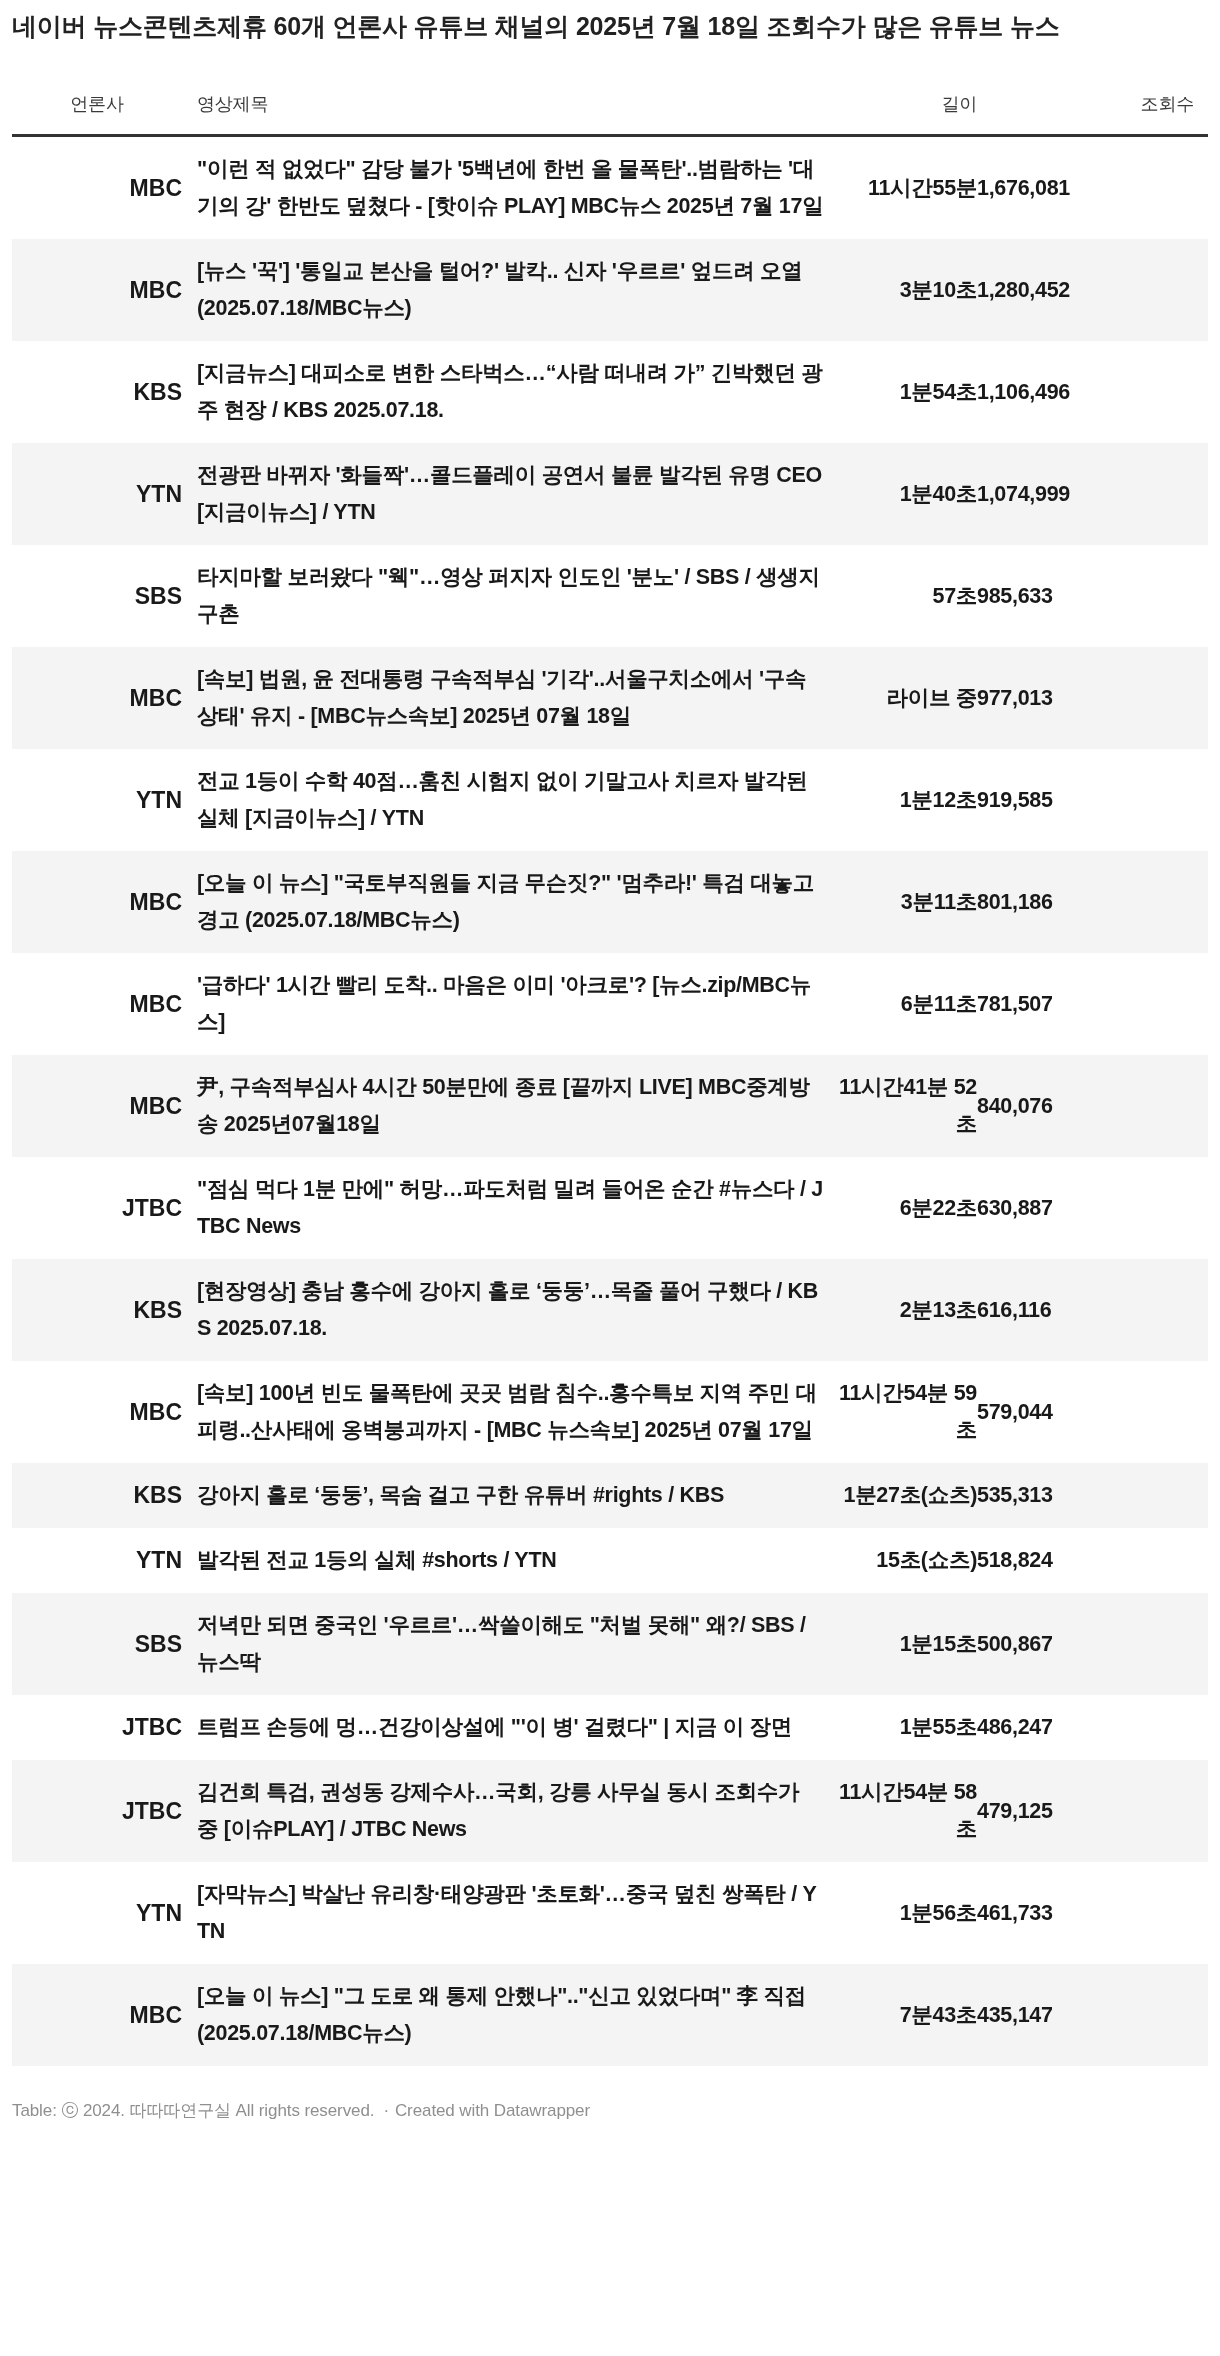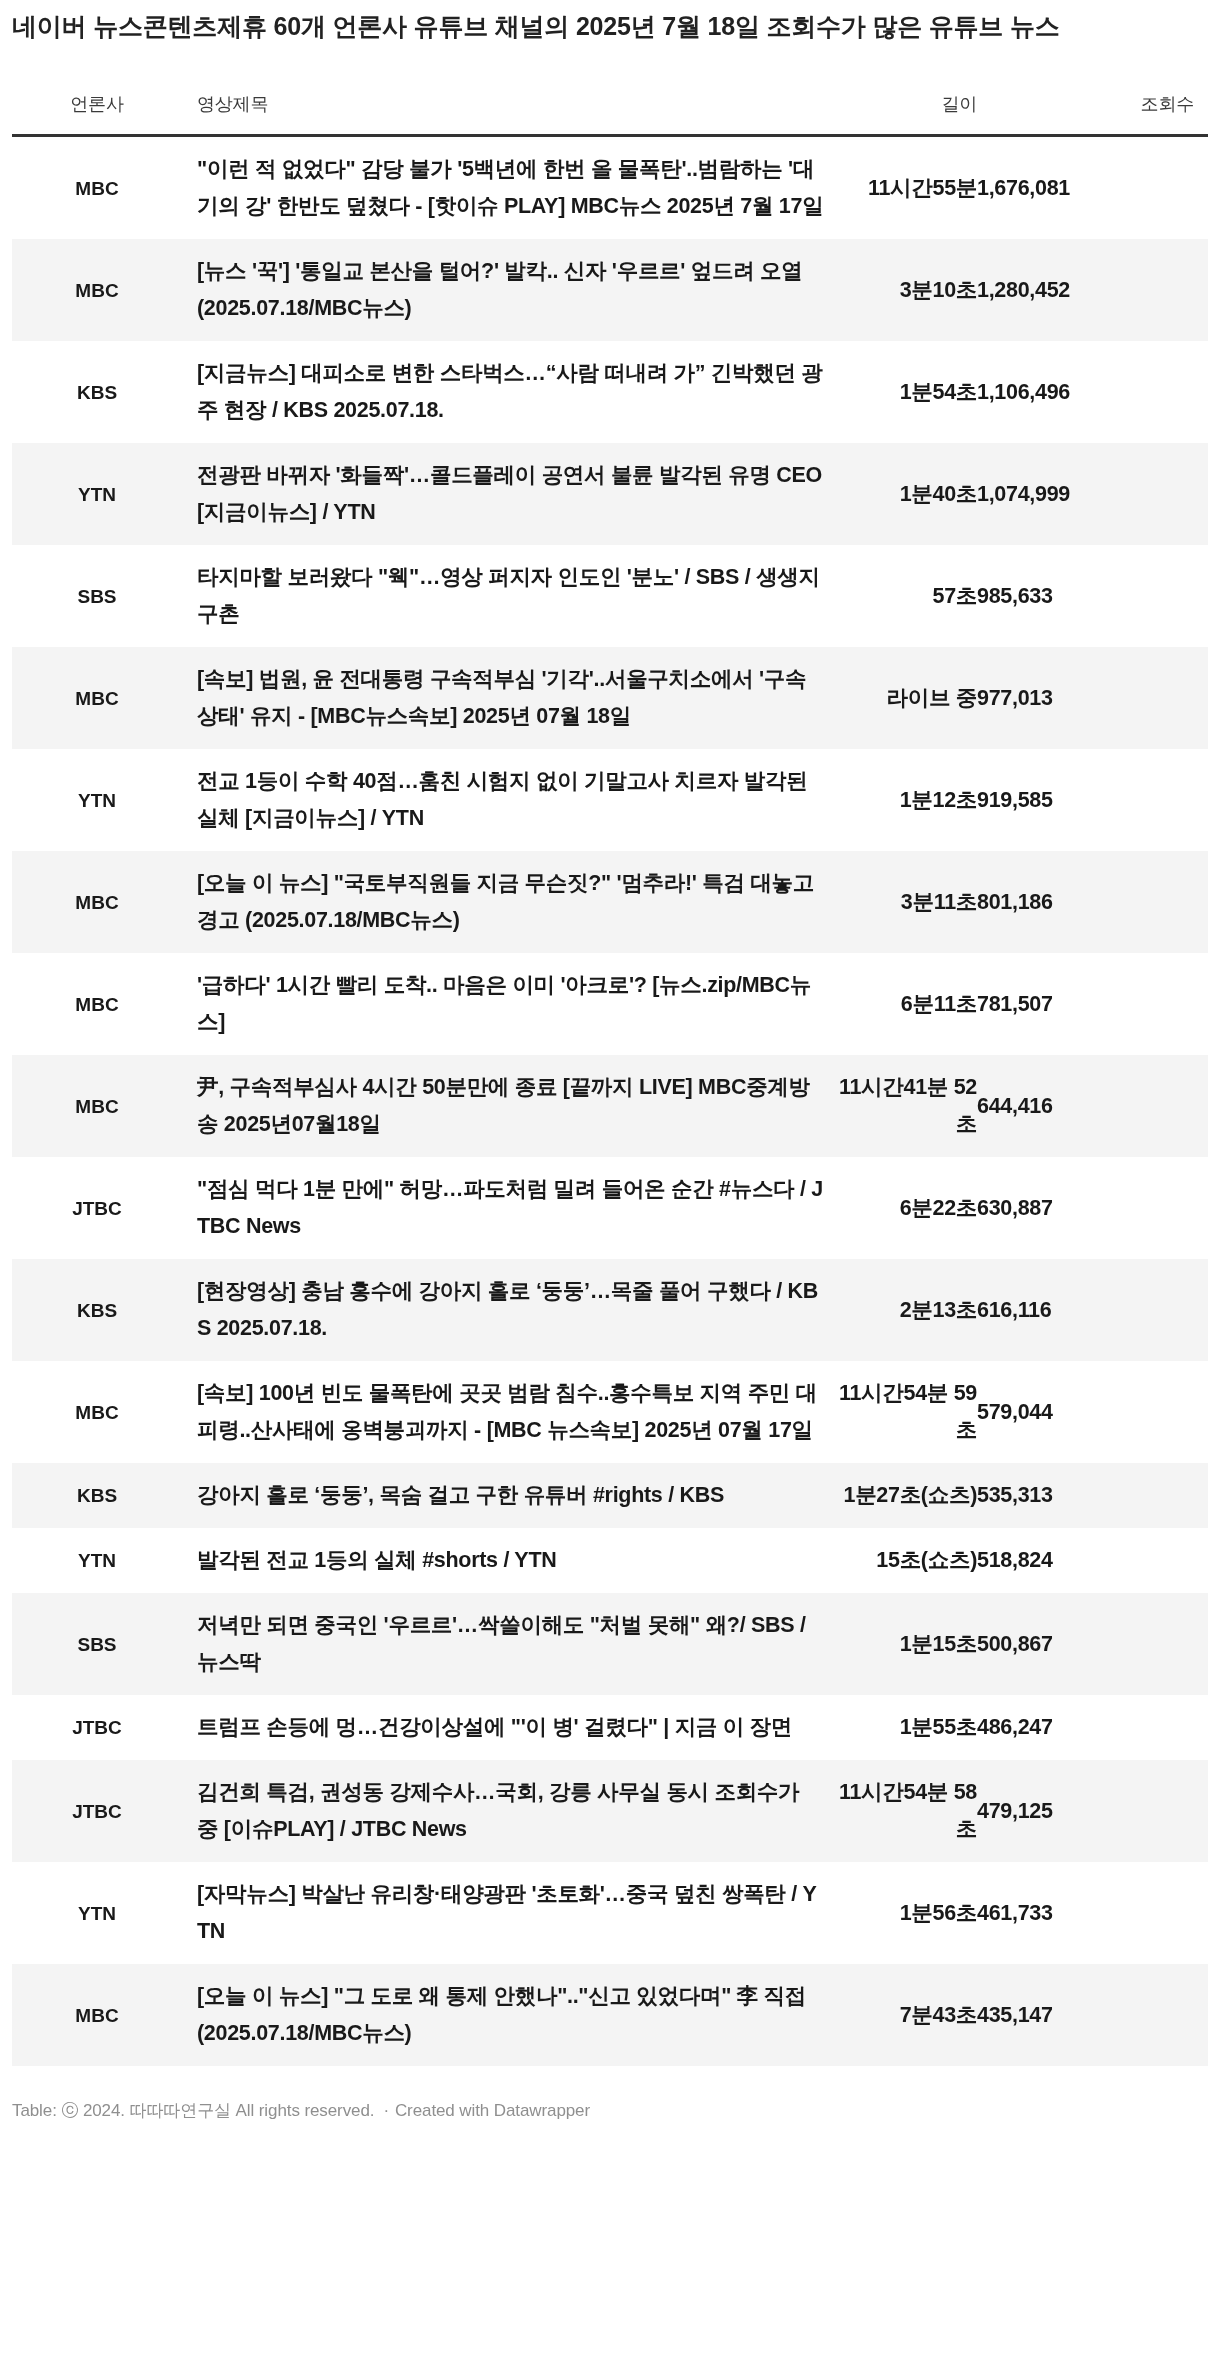--- a/index.html
+++ b/index.html
@@ -45,22 +45,22 @@
   tbody td {
     font-size: 21.5px;
     font-weight: 700;
     line-height: 37px;
     color: #191919;
     padding: 14px 0;
     vertical-align: middle;
     letter-spacing: -0.3px;
   }
   td.col-press {
-    text-align: center;
-    font-size: 19px;
+    text-align: right;
+    font-size: 23px;
     letter-spacing: 0;
   }
   td.col-title {
     text-align: left;
     padding-left: 15px;
     padding-right: 12px;
     word-break: break-all;
   }
   td.col-duration { text-align: right; }
   td.col-views    { padding-right: 14px; }
@@ -155,21 +155,21 @@
         <tr>
           <td class="col-press">MBC</td>
           <td class="col-title">'급하다' 1시간 빨리 도착.. 마음은 이미 '아크로'? [뉴스.zip/MBC뉴스]</td>
           <td class="col-duration">6분11초</td>
           <td class="col-views">781,507</td>
         </tr>
         <tr>
           <td class="col-press">MBC</td>
           <td class="col-title">尹, 구속적부심사 4시간 50분만에 종료 [끝까지 LIVE] MBC중계방송 2025년07월18일</td>
           <td class="col-duration">11시간41분 52초</td>
-          <td class="col-views">644,416</td>
+          <td class="col-views">840,076</td>
         </tr>
         <tr>
           <td class="col-press">JTBC</td>
           <td class="col-title">"점심 먹다 1분 만에" 허망…파도처럼 밀려 들어온 순간 #뉴스다 / JTBC News</td>
           <td class="col-duration">6분22초</td>
           <td class="col-views">630,887</td>
         </tr>
         <tr>
           <td class="col-press">KBS</td>
           <td class="col-title">[현장영상] 충남 홍수에 강아지 홀로 ‘둥둥’…목줄 풀어 구했다 / KBS 2025.07.18.</td>

